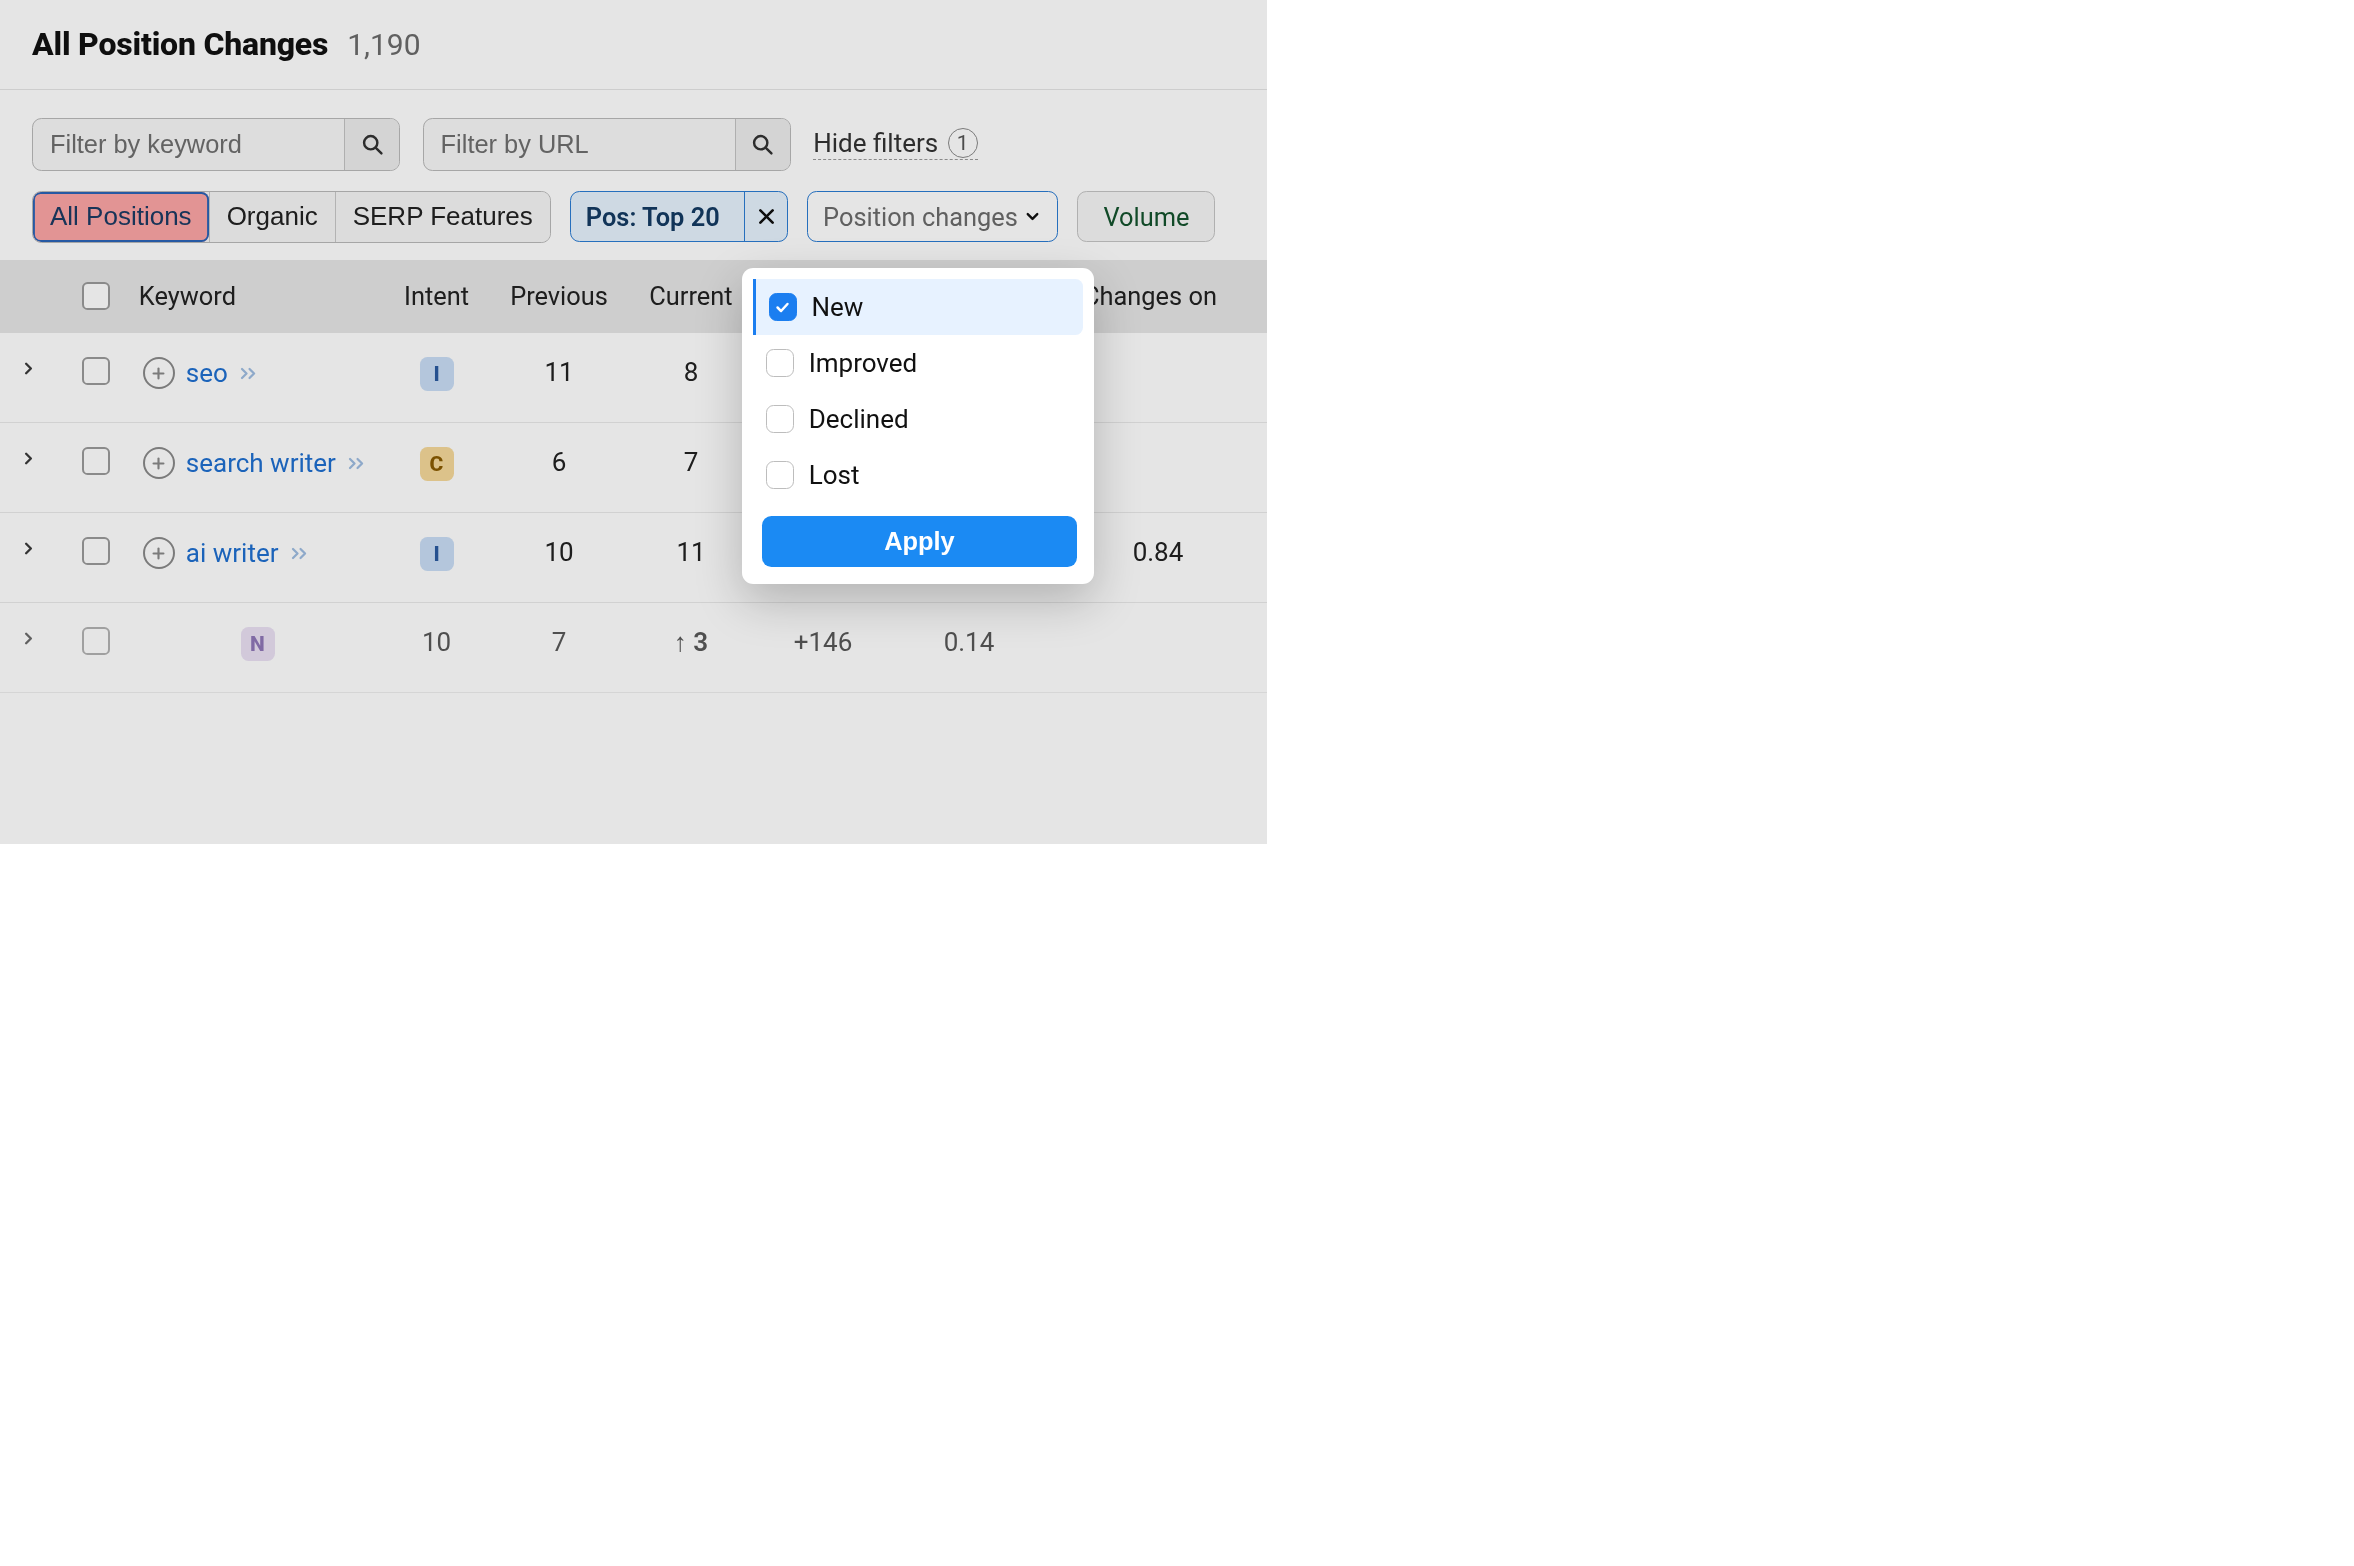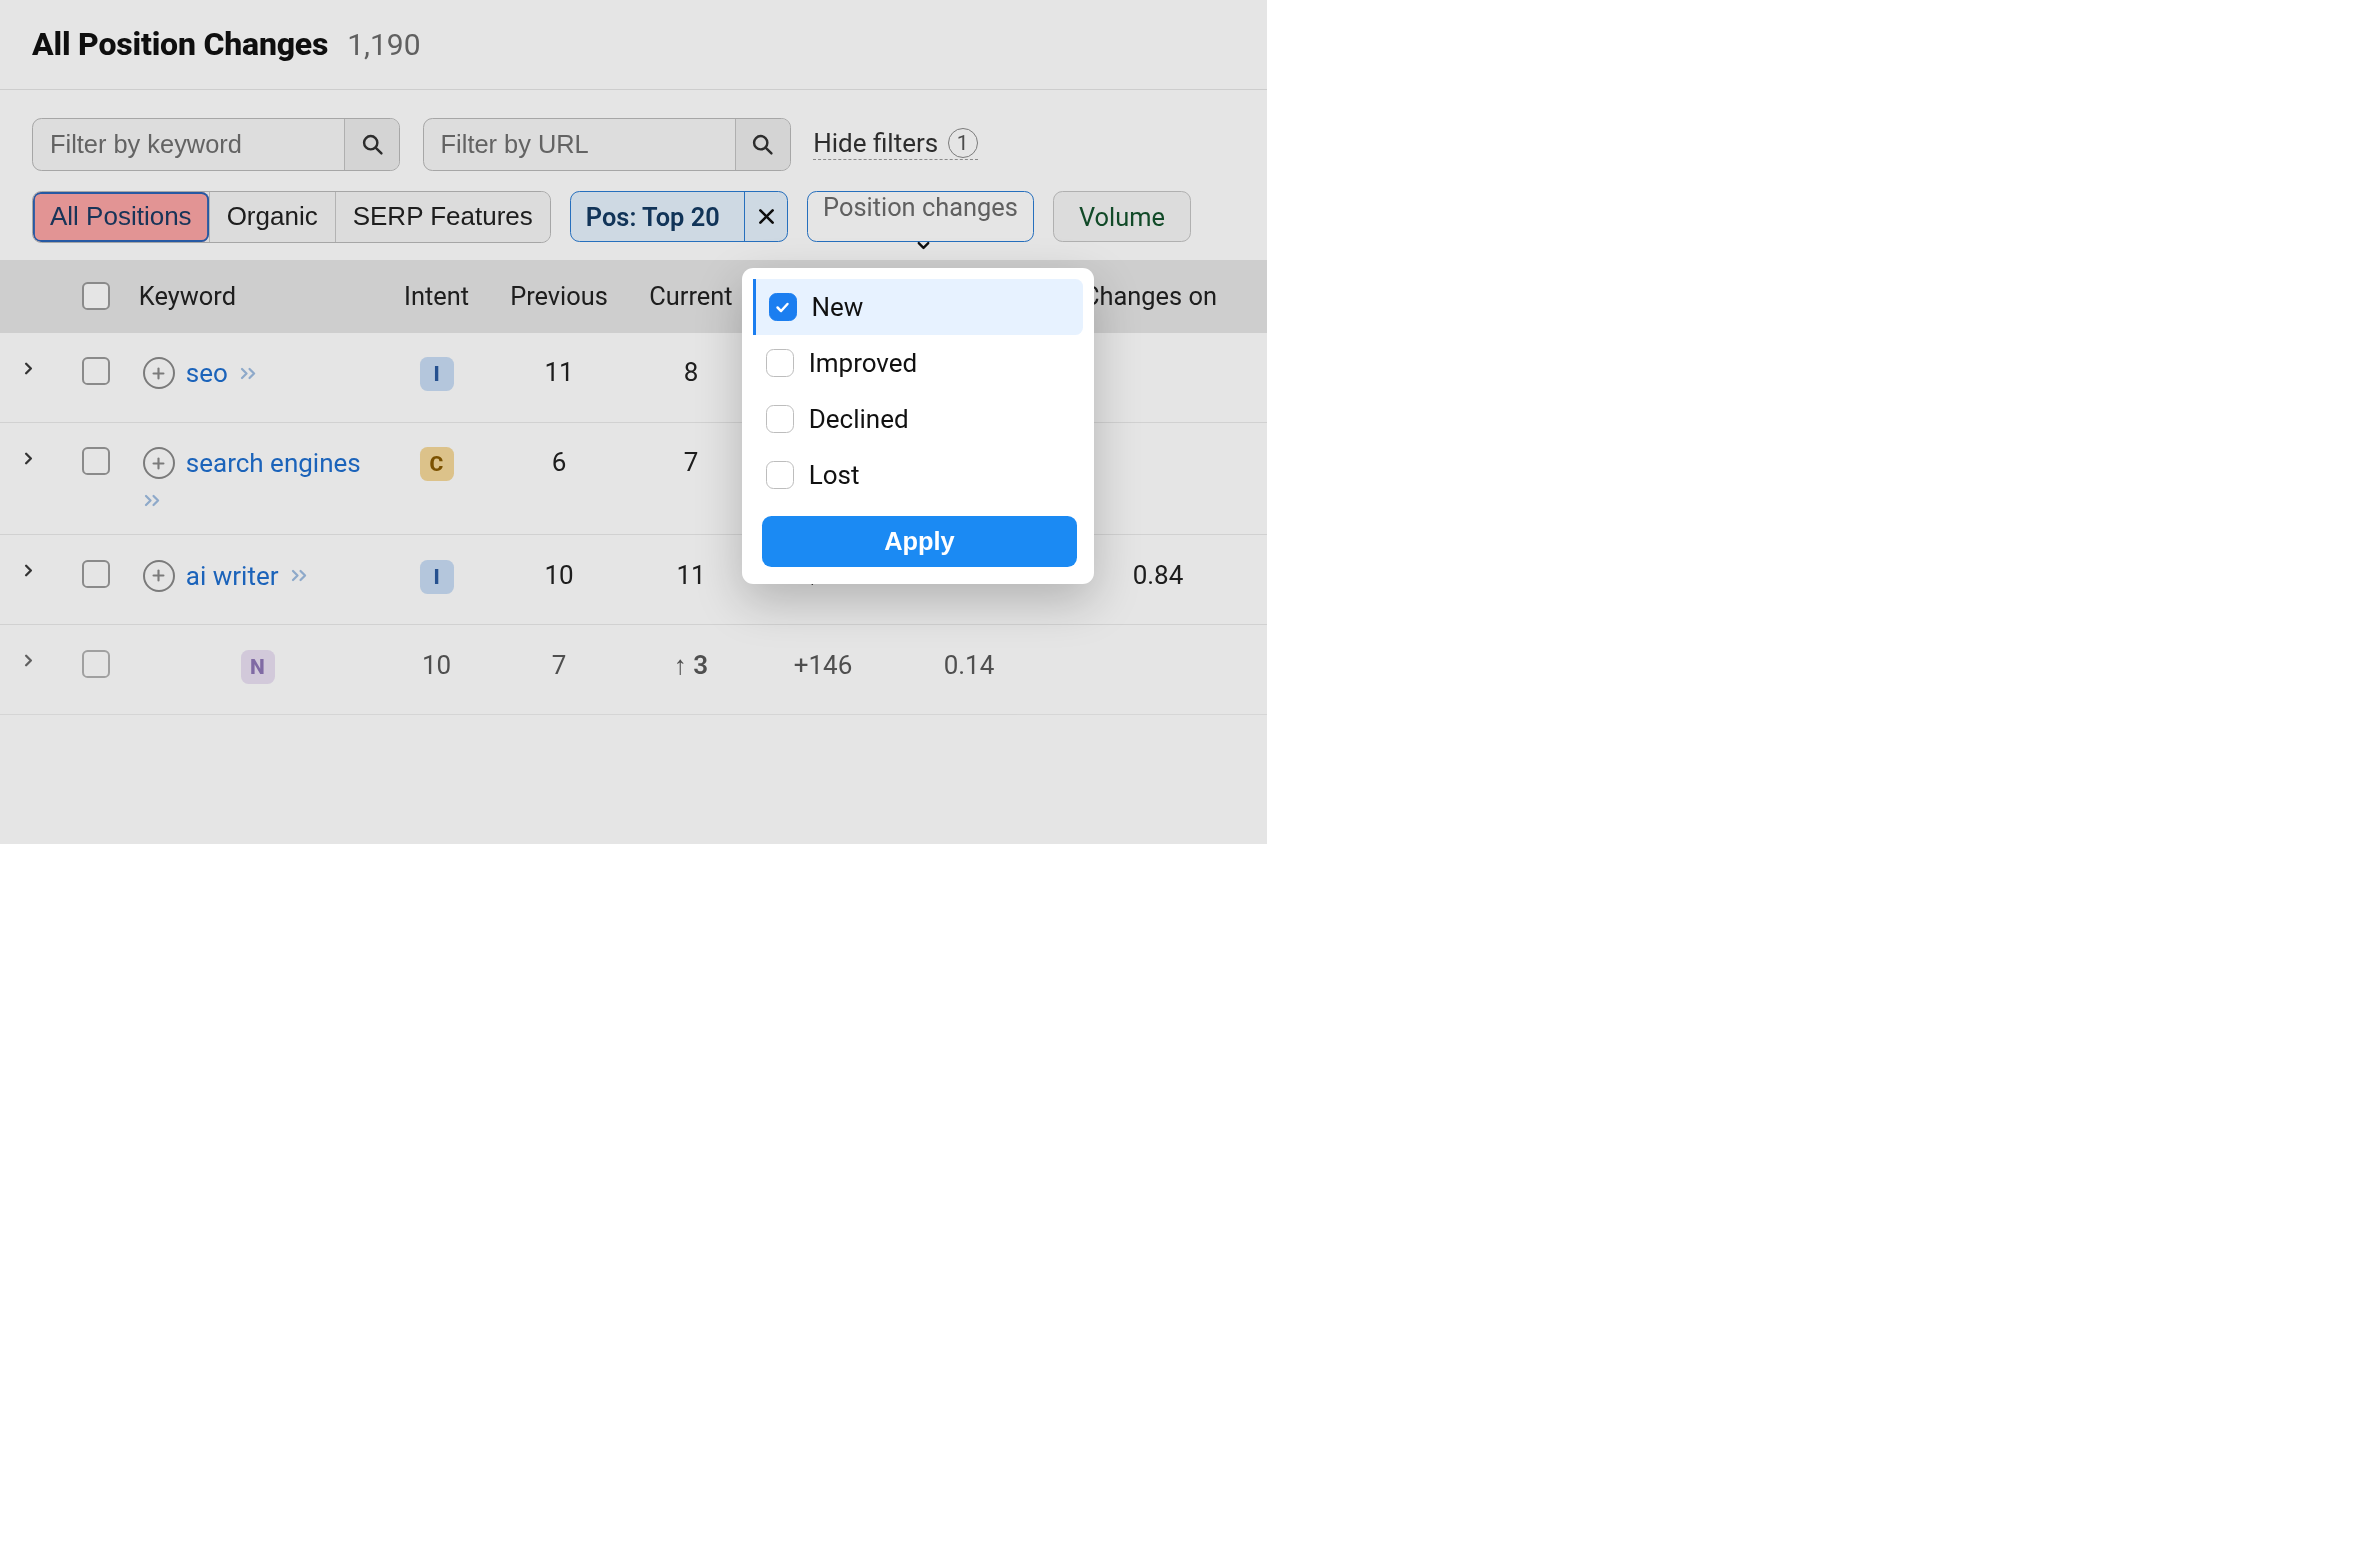--- a/index.html
+++ b/index.html
@@ -38,21 +38,21 @@
   .toolbar2 { display: flex; align-items: center; gap: 19px; padding: 7.5px 32px 17px; }
   .seg { display: flex; border: 0.9px solid #b9b9b9; border-radius: 9.4px; overflow: hidden; background: #f5f5f5; }
   .seg .seg-btn { padding: 9.4px 17px; font-size: 26px; color: #222; background: #f5f5f5; border: none; cursor: pointer; }
   .seg .seg-btn + .seg-btn { border-left: 0.9px solid #c8c8c8; }
   .seg .seg-btn.active { background: #fca5a5; color: #1b3a63; box-shadow: inset 0 0 0 1.9px #2b64b6; border-radius: 7.5px; }
 
   .chip { display: flex; align-items: center; gap: 9.4px; border: 1.9px solid #2b7cd3; background: #e6f2fd; color: #143a63; border-radius: 9.4px; overflow: hidden; height: 51px; text-align: center; }
   .chip .chip-label { padding: 0 15px; font-size: 25.4px; font-weight: 600; }
   .chip .chip-close { width: 43px; height: 100%; display: flex; align-items: center; justify-content: center; border-left: 1.9px solid #2b7cd3; cursor: pointer; }
 
-  .pc-open { display: flex; align-items: center; gap: 14px; border: 1.9px solid #2b7cd3; background: #ffffff; color: #6b6b6b; border-radius: 9.4px; height: 51px; padding: 0 15px; cursor: pointer; font-size: 25.4px; flex-direction: column; }
+  .pc-open { display: flex; align-items: center; gap: 0; border: 1.9px solid #2b7cd3; background: #ffffff; color: #6b6b6b; border-radius: 9.4px; height: 51px; padding: 0 15px; cursor: pointer; font-size: 25.4px; }
   .pc-open .chev { margin-left: 5.6px; }
 
   .vol-pill { display: flex; align-items: center; height: 51px; padding: 0 25px; border: 0.9px solid #c5c5c5; border-radius: 9.4px; background: #f5f5f5; color: #14532d; font-size: 25.4px; }
 
   
   .table { width: 100%; }
   .thead { display: grid; grid-template-columns: 56px 79px 245px 113px 132px 132px 132px 160px 1fr; align-items: center; background: #e6e6e6; height: 73px; padding: 0 0 0 0; color: #222; font-size: 25.4px; }
   .thead .th { padding: 0 7.5px; }
   .thead .th.kw { padding-left: 3.8px; }
   .thead .check { display: flex; align-items: center; justify-content: center; }
@@ -224,21 +224,21 @@
             <span class="cbox"></span>
           </div>
     <div class="cell">
       <div class="kw-wrap">
         <span class="kw-add">
           <svg width="17" height="17" viewBox="0 0 24 24" fill="none" stroke="#8a8a8a" stroke-width="3" stroke-linecap="round">
                   <line x1="12" y1="5" x2="12" y2="19"></line>
                   <line x1="5" y1="12" x2="19" y2="12"></line>
                 </svg>
         </span>
-        <a href="#" class="kw-link">search engines</a>
+        <a href="#" class="kw-link">search writer</a>
         <span class="kw-chevrons ">
           <svg width="22.6" height="19" viewBox="0 0 30 24" fill="none" stroke="currentColor" stroke-width="3" stroke-linecap="round" stroke-linejoin="round">
                   <polyline points="4 6 10 12 4 18"></polyline>
                   <polyline points="14 6 20 12 14 18"></polyline>
                 </svg>
         </span>
       </div>
     </div>
     <div class="cell num"><span class="intent-badge intent-C">C</span></div>
     <div class="cell num">6</div>

